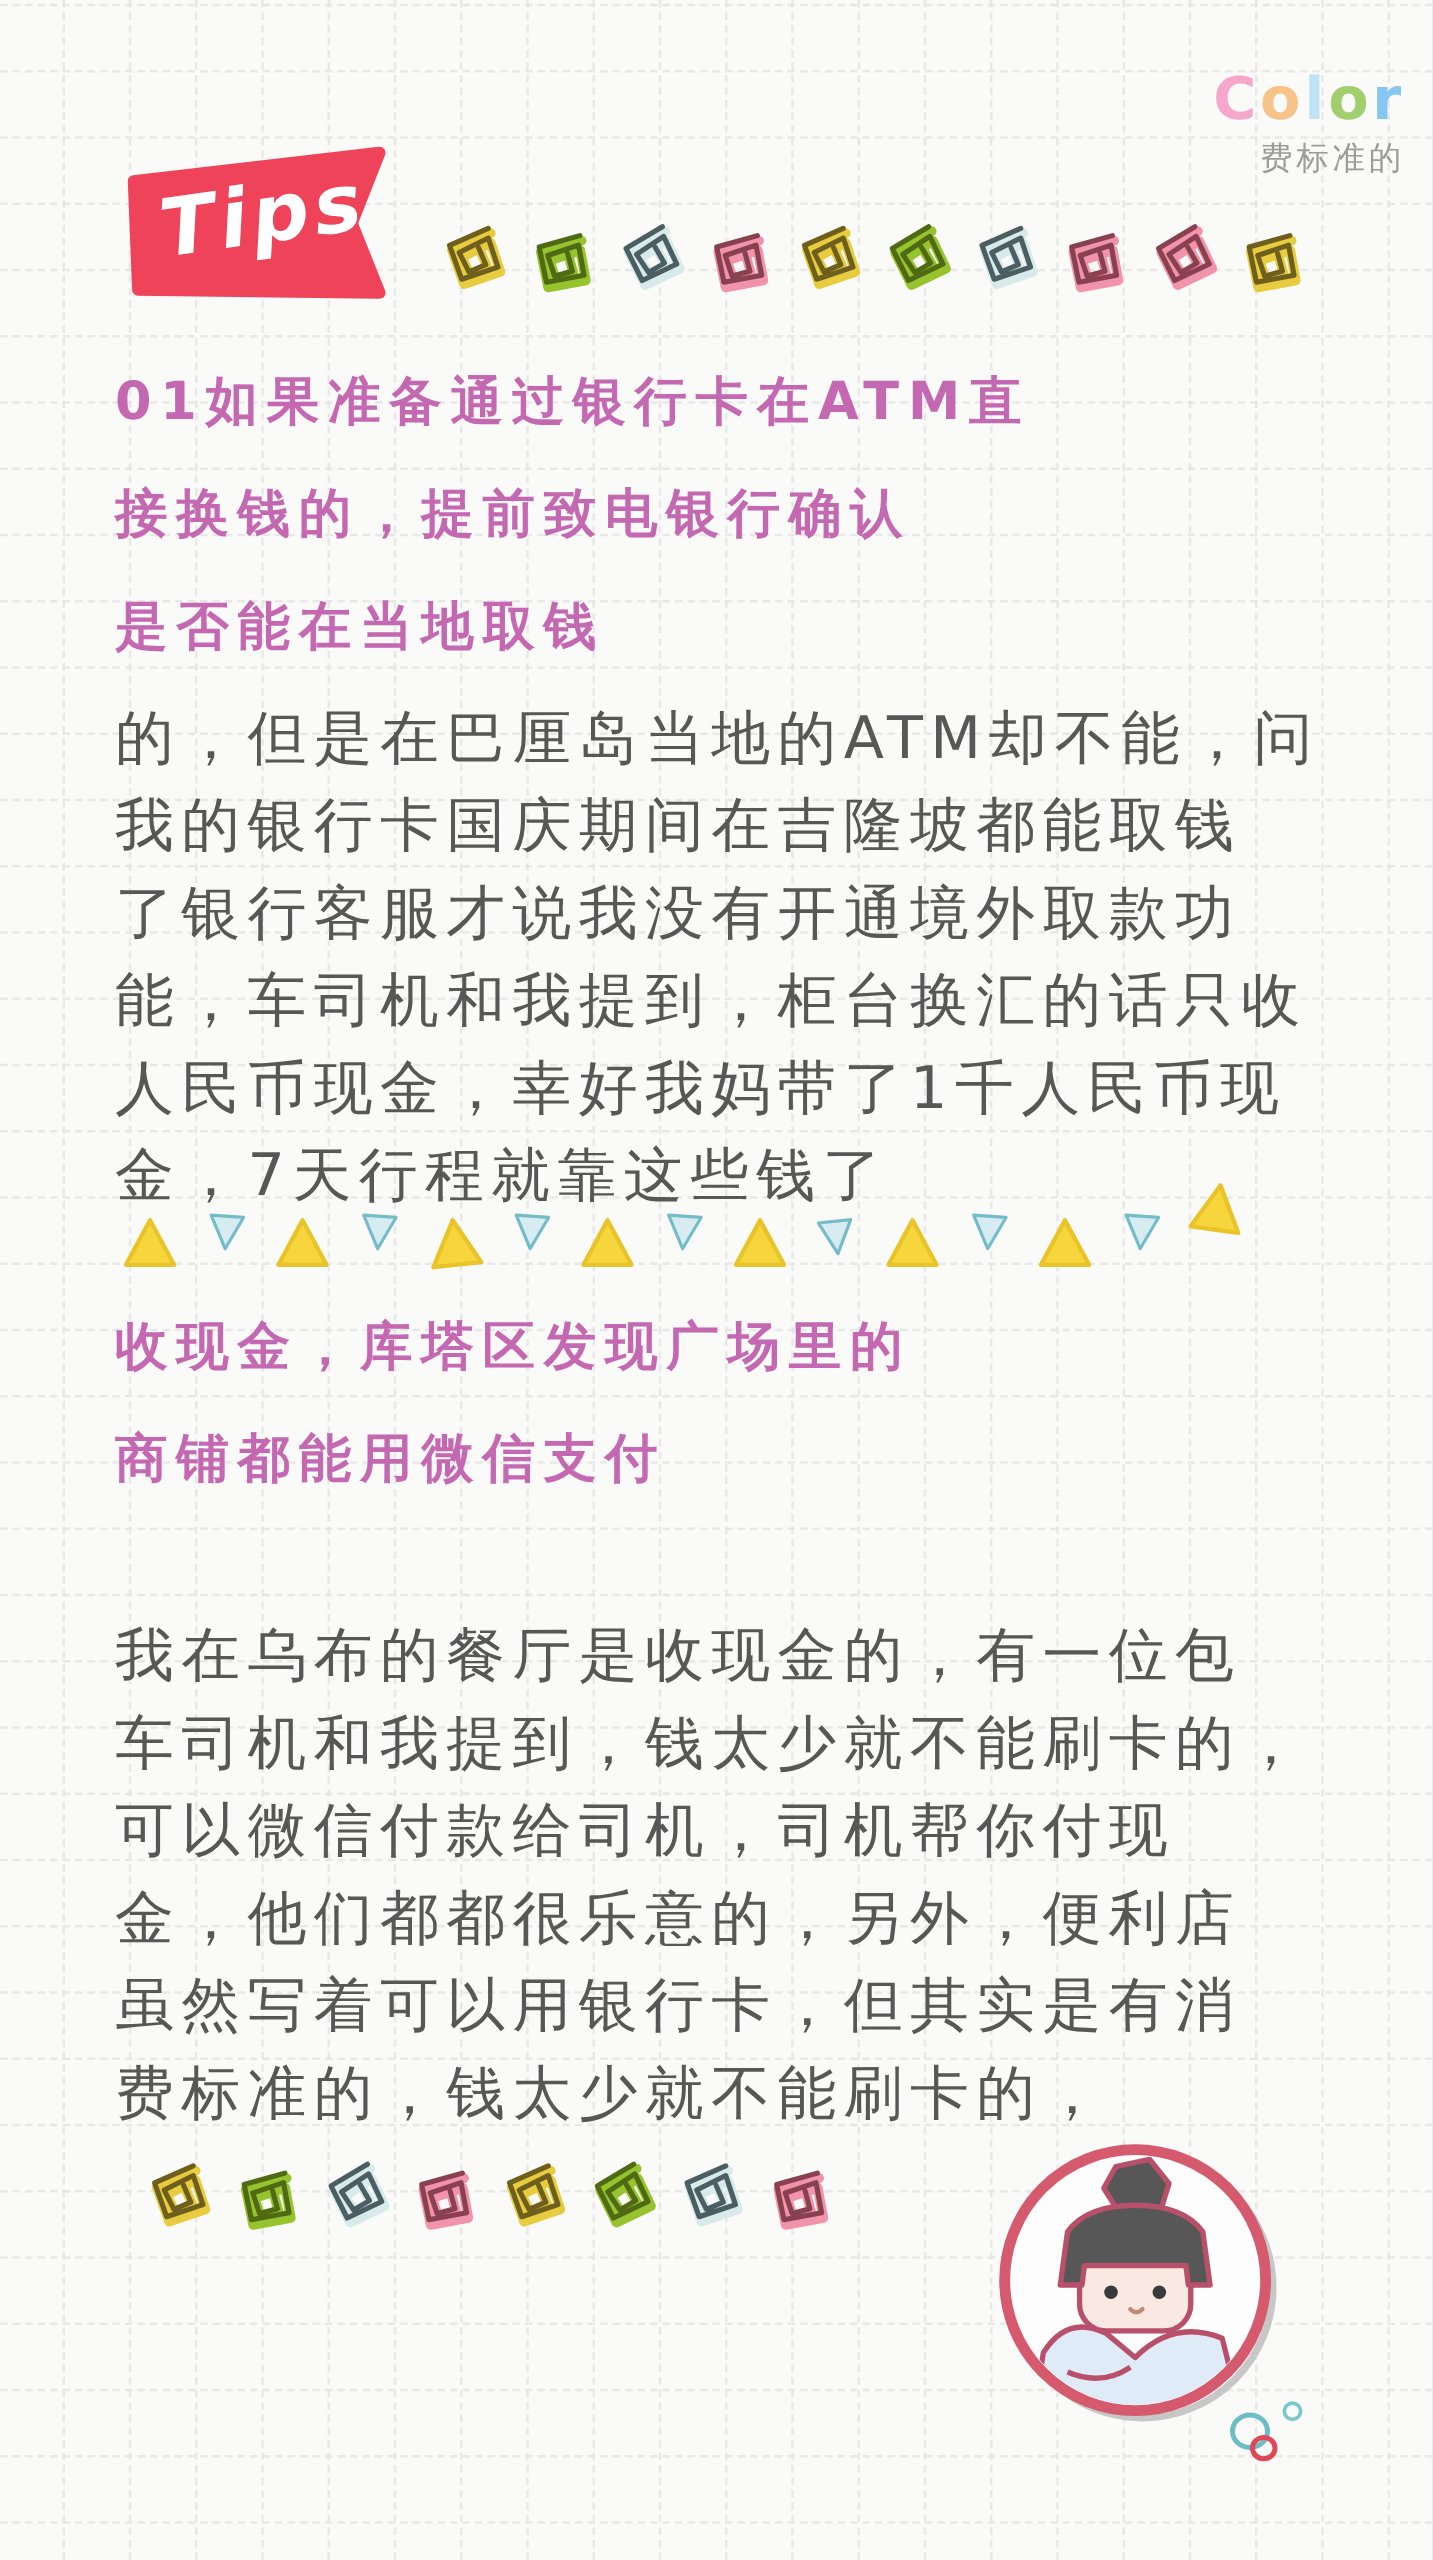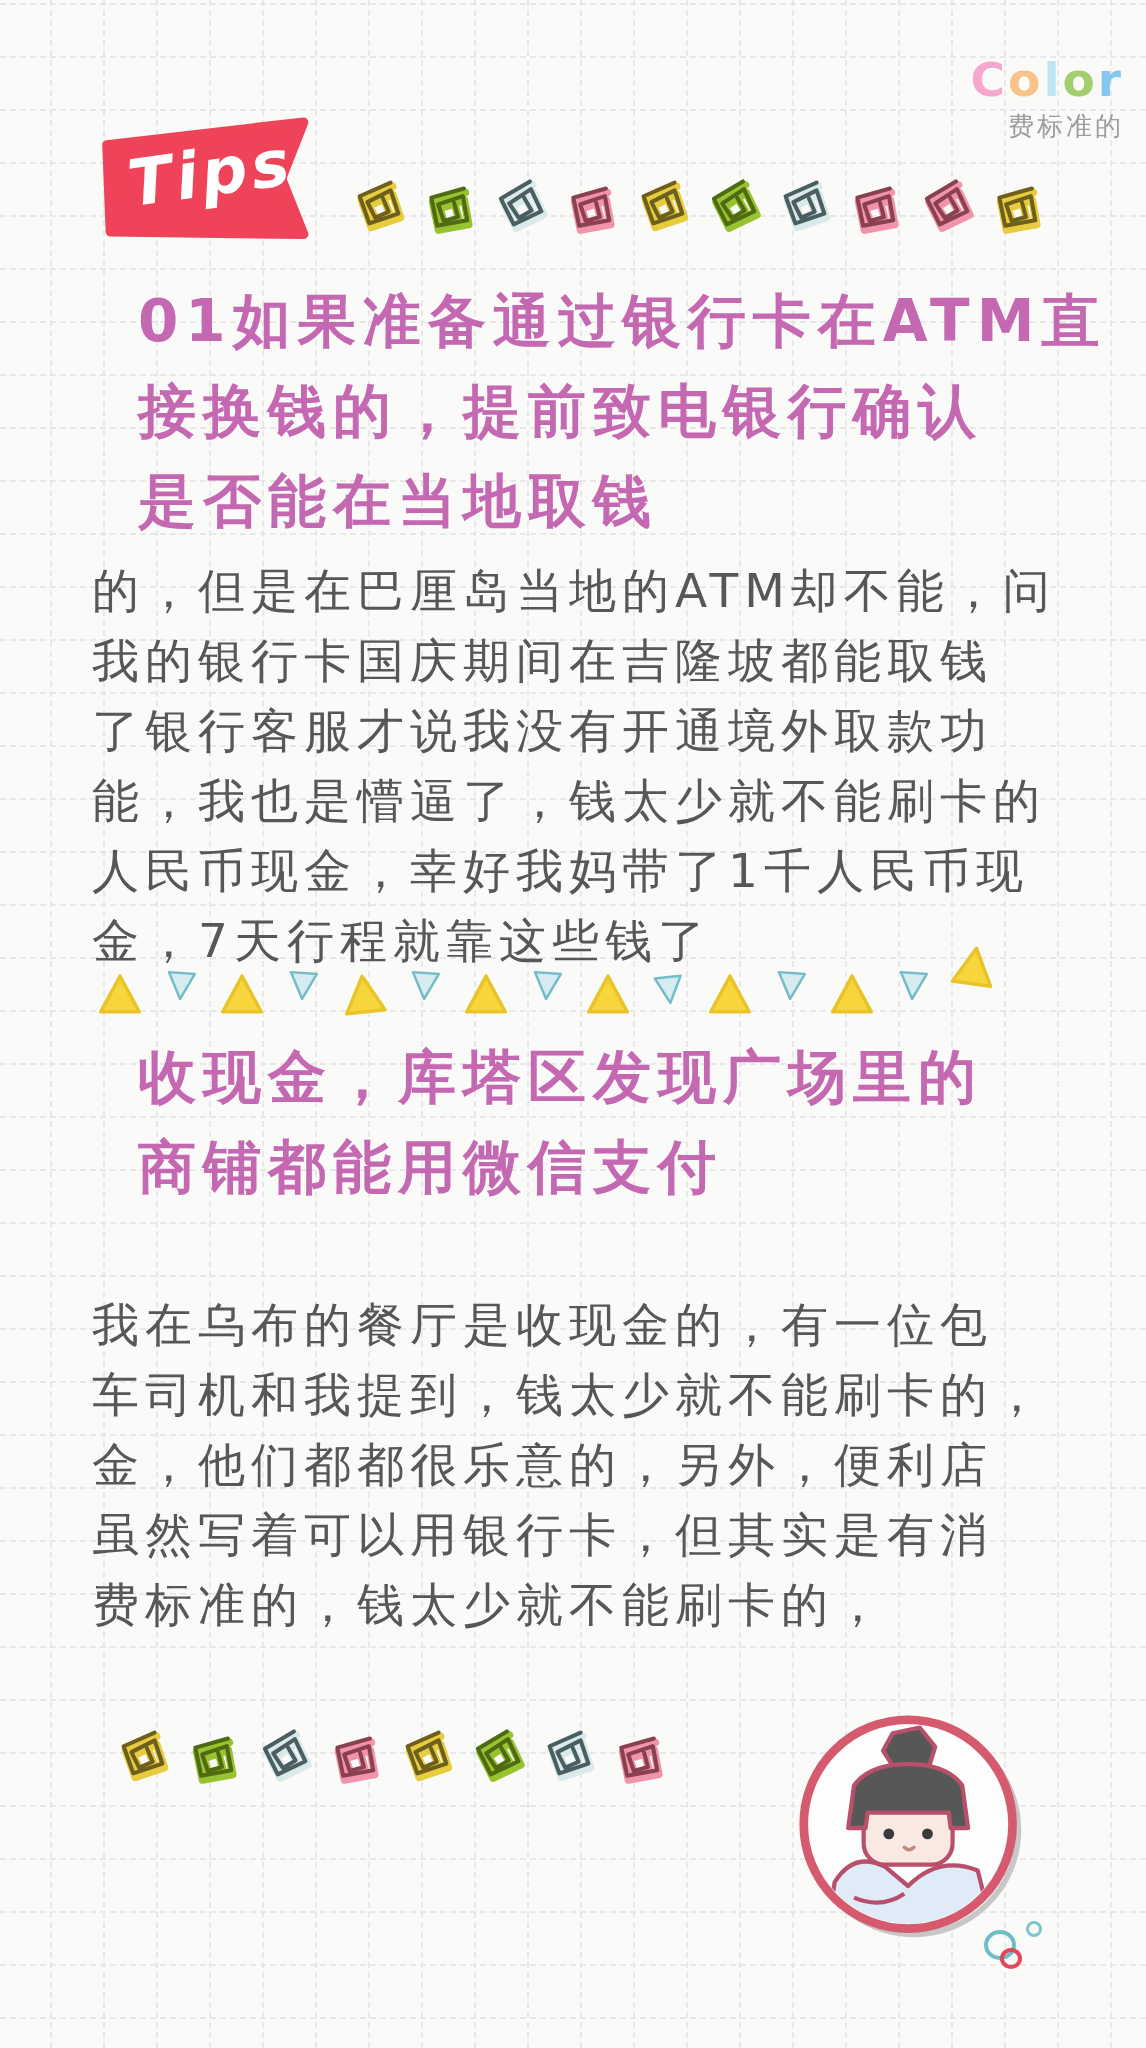--- a/index.html
+++ b/index.html
@@ -47,21 +47,21 @@
   .divider{position:absolute;left:86px;top:972px;width:1016px;display:flex;align-items:flex-end;gap:0;}
   .tri{flex:0 0 auto;}
   .tri.up{width:46px;height:44px;margin:0 11px;}
   .tri.down{width:34px;height:32px;margin:0 10px 10px 10px;}
   .tri:nth-child(2n){transform:translateY(-4px) rotate(4deg);}
   .tri:nth-child(5n){transform:rotate(-6deg);}
   .tri:last-child{transform:translateY(-28px) rotate(8deg);}
 
   
   .heading-block{position:absolute;left:92px;color:var(--heading);font-weight:600;}
-  .heading-block .line{font-size:58px;line-height:90px;letter-spacing:7px;white-space:nowrap;margin-left:46px;}
+  .heading-block .line{font-size:42px;line-height:90px;letter-spacing:7px;white-space:nowrap;}
   .body-block{position:absolute;left:92px;color:var(--body);font-weight:500;}
   .body-block .line{font-size:47px;line-height:70px;letter-spacing:6px;white-space:nowrap;}
   #h1{top:276px;}
   #b1{top:556px;}
   #h2{top:1032px;}
   #b2{top:1290px;}
 
   
   .avatar{position:absolute;left:796px;top:1712px;width:232px;height:232px;}
   .avatar svg{width:100%;height:100%;overflow:visible;}
@@ -198,21 +198,21 @@
   <div class="heading-block" id="h1">
     <div class="line">01如果准备通过银行卡在ATM直</div>
     <div class="line">接换钱的，提前致电银行确认</div>
     <div class="line">是否能在当地取钱</div>
   </div>
 
   <div class="body-block" id="b1">
     <div class="line">的，但是在巴厘岛当地的ATM却不能，问</div>
     <div class="line">我的银行卡国庆期间在吉隆坡都能取钱</div>
     <div class="line">了银行客服才说我没有开通境外取款功</div>
-    <div class="line">能，我也是懵逼了，钱太少就不能刷卡的</div>
+    <div class="line">能，车司机和我提到，柜台换汇的话只收</div>
     <div class="line">人民币现金，幸好我妈带了1千人民币现</div>
     <div class="line">金，7天行程就靠这些钱了</div>
   </div>
 
   <div class="divider" id="divider">
       <svg viewBox="0 0 32 32" class="tri up">
         <polygon points="16,3 30,29 2,29" fill="#F6D63C" stroke="#E9C428" stroke-width="2.5" stroke-linejoin="round"></polygon>
       </svg>
       <svg viewBox="0 0 32 32" class="tri down">
         <polygon points="3,3 29,3 16,29" fill="#D6ECF0" stroke="#74BCC8" stroke-width="2.5" stroke-linejoin="round"></polygon>
@@ -259,20 +259,21 @@
     </div>
 
   <div class="heading-block" id="h2">
     <div class="line">收现金，库塔区发现广场里的</div>
     <div class="line">商铺都能用微信支付</div>
   </div>
 
   <div class="body-block" id="b2">
     <div class="line">我在乌布的餐厅是收现金的，有一位包</div>
     <div class="line">车司机和我提到，钱太少就不能刷卡的，</div>
+    <div class="line">可以微信付款给司机，司机帮你付现</div>
     <div class="line">金，他们都都很乐意的，另外，便利店</div>
     <div class="line">虽然写着可以用银行卡，但其实是有消</div>
     <div class="line">费标准的，钱太少就不能刷卡的，</div>
   </div>
 
   <div class="spirals row-bottom">
       <svg viewBox="0 0 64 64" class="spiral">
         <path d="M44 10 L12 24 L22 52 L52 42 L44 18 L20 30 L28 46 L42 40 L36 26" transform="translate(2,4)" fill="none" stroke="#E6CC3E" stroke-width="8" stroke-linejoin="round" stroke-linecap="round"></path>
         <path d="M44 10 L12 24 L22 52 L52 42 L44 18 L20 30 L28 46 L42 40 L36 26" fill="none" stroke="#6F5F1C" stroke-width="4.2" stroke-linejoin="round" stroke-linecap="round"></path>
       </svg>

